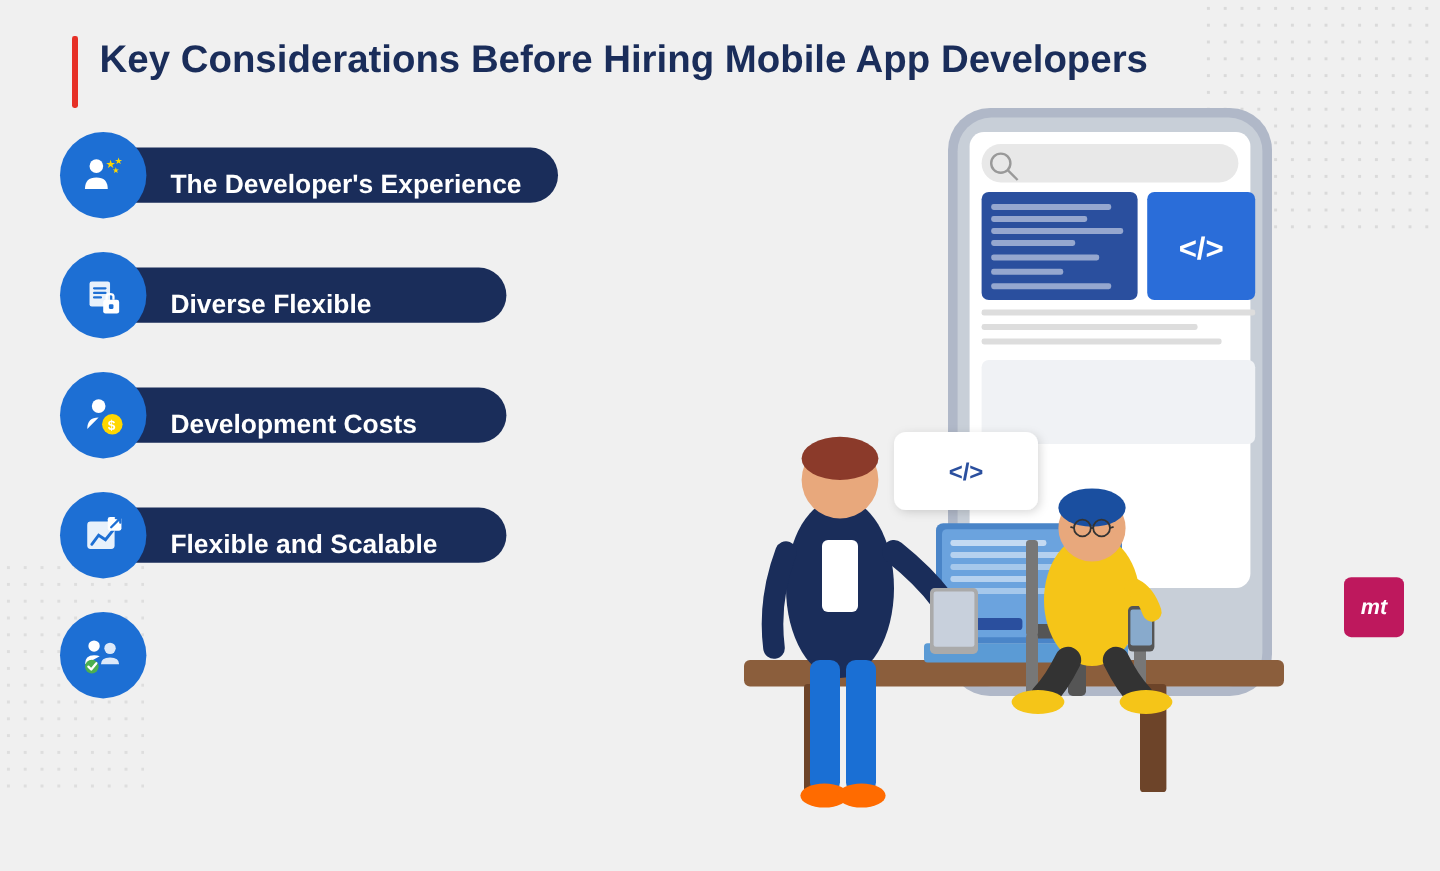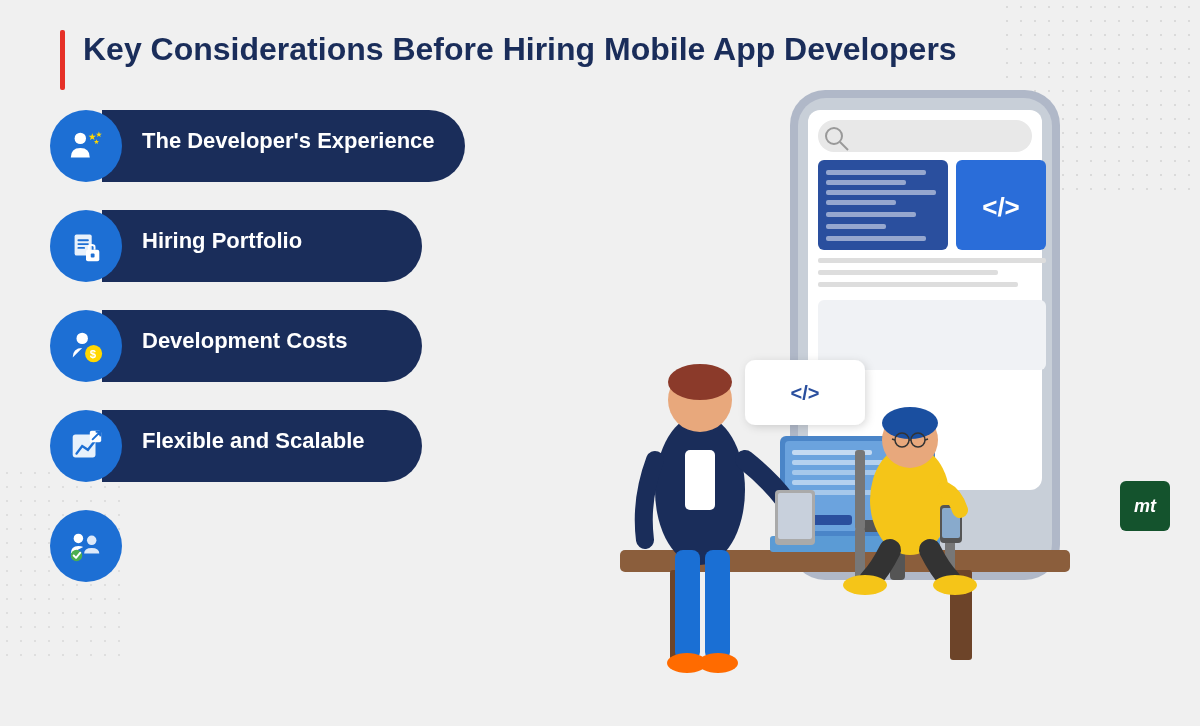--- a/index.html
+++ b/index.html
@@ -108,21 +108,21 @@
       width: 38px;
       height: 38px;
       fill: white;
     }
 
     .label-pill {
       background: #1a2d5a;
       color: white;
       font-size: 22px;
       font-weight: 600;
-      padding: 18px 30px 28px 40px;
+      padding: 18px 30px 2px 40px;
       border-radius: 0 50px 50px 0;
       margin-left: -20px;
       min-width: 320px;
     }
 
     
     .right-panel {
       position: absolute;
       top: 60px;
       right: 30px;
@@ -130,21 +130,21 @@
       height: 640px;
     }
 
     
     .logo {
       position: absolute;
       bottom: 20px;
       right: 30px;
       width: 50px;
       height: 50px;
-      background: #14532d;
+      background: #be185d;
       border-radius: 6px;
       display: flex;
       align-items: center;
       justify-content: center;
     }
 
     .logo-text {
       color: white;
       font-size: 18px;
       font-weight: 800;
@@ -198,21 +198,21 @@
           <rect x="8" y="8" width="18" height="22" rx="2" fill="white" opacity="0.9"></rect>
           <rect x="11" y="13" width="12" height="2" rx="1" fill="#1d6fd4"></rect>
           <rect x="11" y="17" width="12" height="2" rx="1" fill="#1d6fd4"></rect>
           <rect x="11" y="21" width="8" height="2" rx="1" fill="#1d6fd4"></rect>
 
           <rect x="20" y="24" width="14" height="12" rx="2" fill="white"></rect>
           <path d="M23 24 L23 21 Q23 19 26 19 Q29 19 29 21 L29 24" stroke="white" stroke-width="2" fill="none"></path>
           <rect x="25" y="28" width="4" height="4" rx="1" fill="#1d6fd4"></rect>
         </svg>
       </div>
-      <div class="label-pill">Hiring Portfolio</div>
+      <div class="label-pill">Diverse Flexible</div>
     </div>
 
     <div class="list-item">
       <div class="icon-circle">
         <svg viewBox="0 0 40 40">
 
           <circle cx="16" cy="12" r="6" fill="white"></circle>
           <path d="M6 32 Q6 22 16 22" fill="white"></path>
 
           <circle cx="28" cy="28" r="9" fill="#FFD700"></circle>

